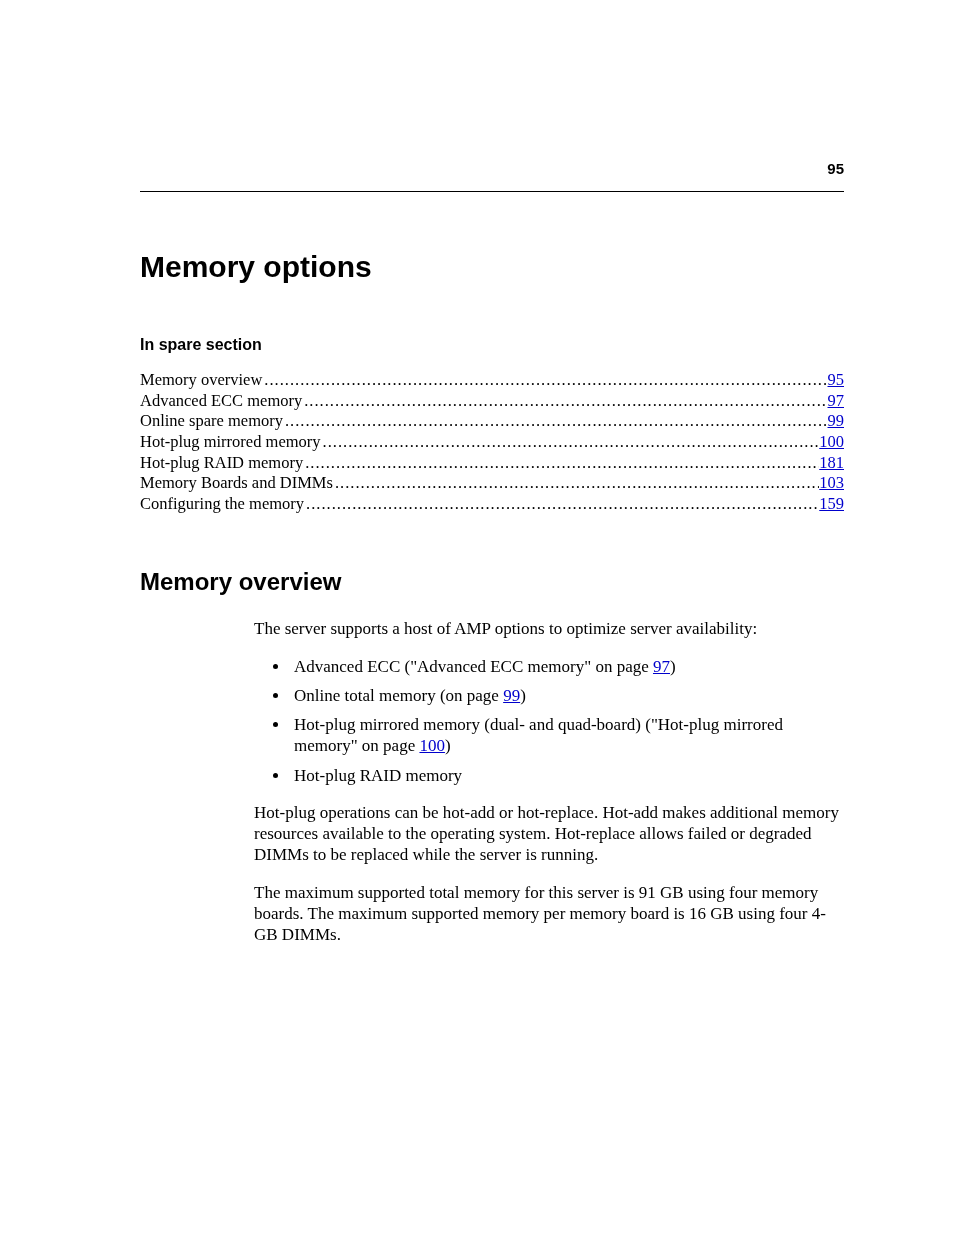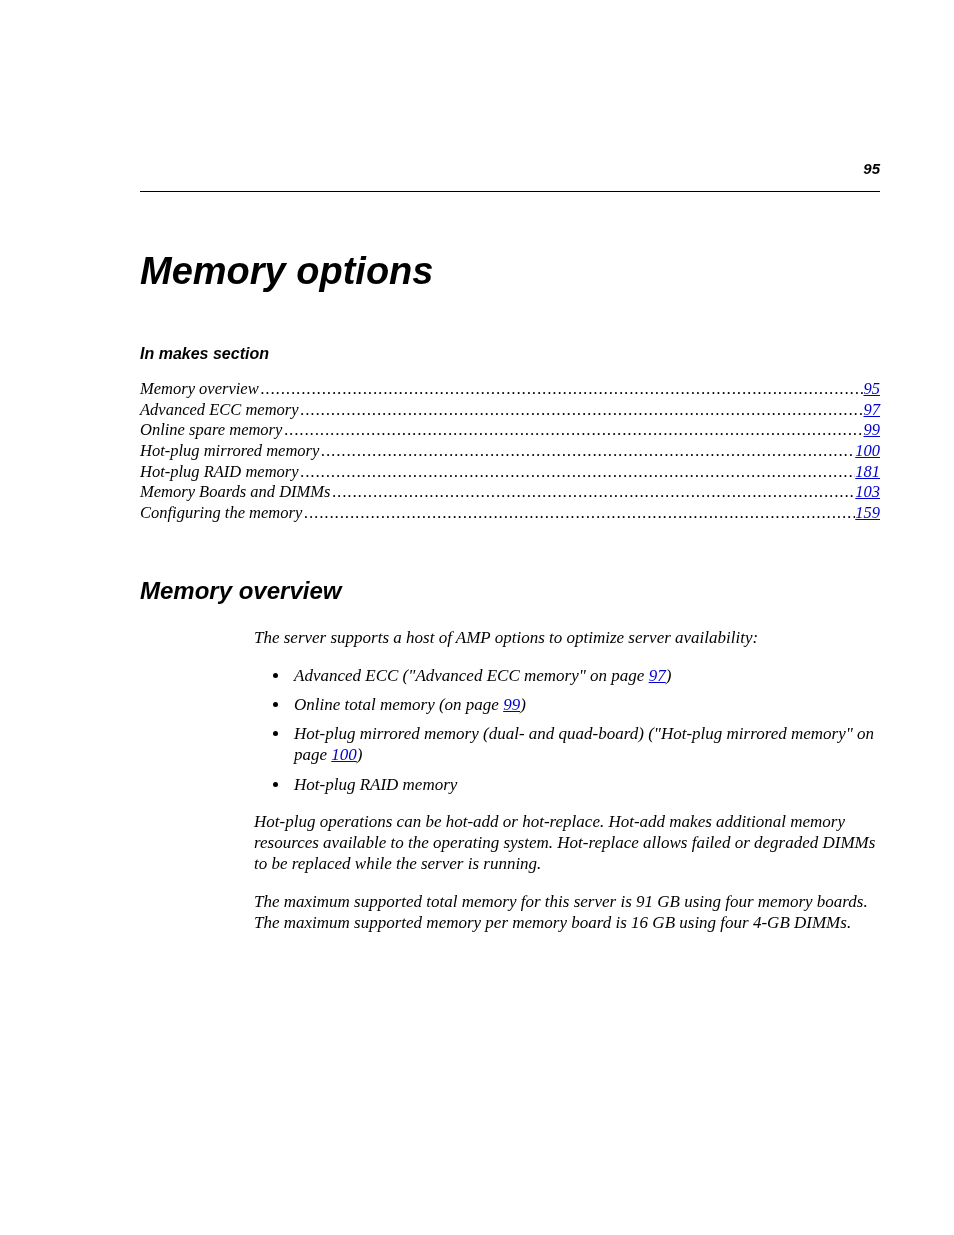--- a/index.html
+++ b/index.html
@@ -6,39 +6,38 @@
     margin: 0;
     padding: 0;
     background: #fff;
     font-family: "Times New Roman", Times, serif;
     color: #000;
     width: 954px;
     height: 1235px;
     position: relative;
   }
   .page {
-    padding: 160px 74px 0 140px;
-    font-style: italic;
+    padding: 160px 110px 0 140px;
   }
   .page-number {
     font-family: Arial, Helvetica, sans-serif;
     font-weight: bold;
     font-size: 15px;
     text-align: right;
     margin: 0 0 14px 0;
   }
   .hr {
     border: none;
     border-top: 1.5px solid #000;
     margin: 0 0 58px 0;
   }
   h1 {
     font-family: Arial, Helvetica, sans-serif;
     font-weight: bold;
-    font-size: 38px;
+    font-size: 30px;
     margin: 0 0 52px 0;
   }
   .section-head {
     font-family: Arial, Helvetica, sans-serif;
     font-weight: bold;
     font-size: 16px;
     margin: 0 0 16px 0;
   }
   .toc {
     font-size: 16.5px;
@@ -96,21 +95,21 @@
 </head>
 <body>
 
 <div class="page">
 
   <div class="page-number">95</div>
   <hr class="hr">
 
   <h1>Memory options</h1>
 
-  <div class="section-head">In makes section</div>
+  <div class="section-head">In spare section</div>
 
   <div class="toc" id="toc">
       <div class="toc-row">
         <span class="toc-label">Memory overview</span>
         <span class="toc-dots">............................................................................................................................................................................................................................................................................................................</span>
         <a class="toc-page" href="#">95</a>
       </div>
       <div class="toc-row">
         <span class="toc-label">Advanced ECC memory</span>
         <span class="toc-dots">............................................................................................................................................................................................................................................................................................................</span>

